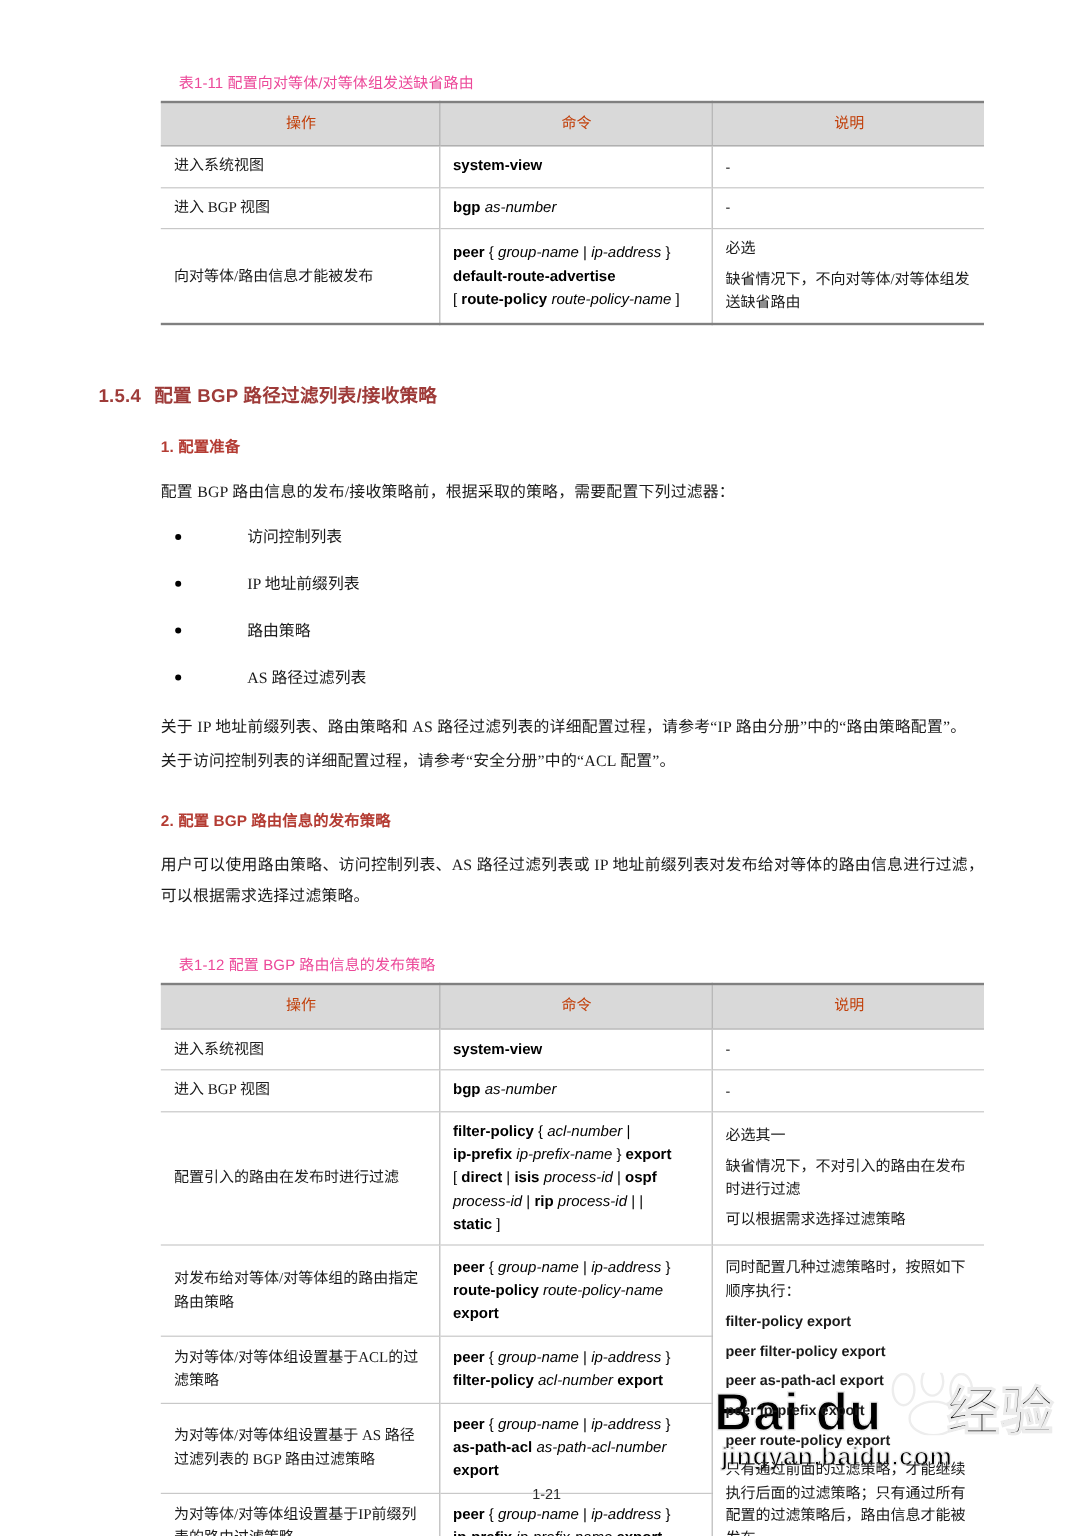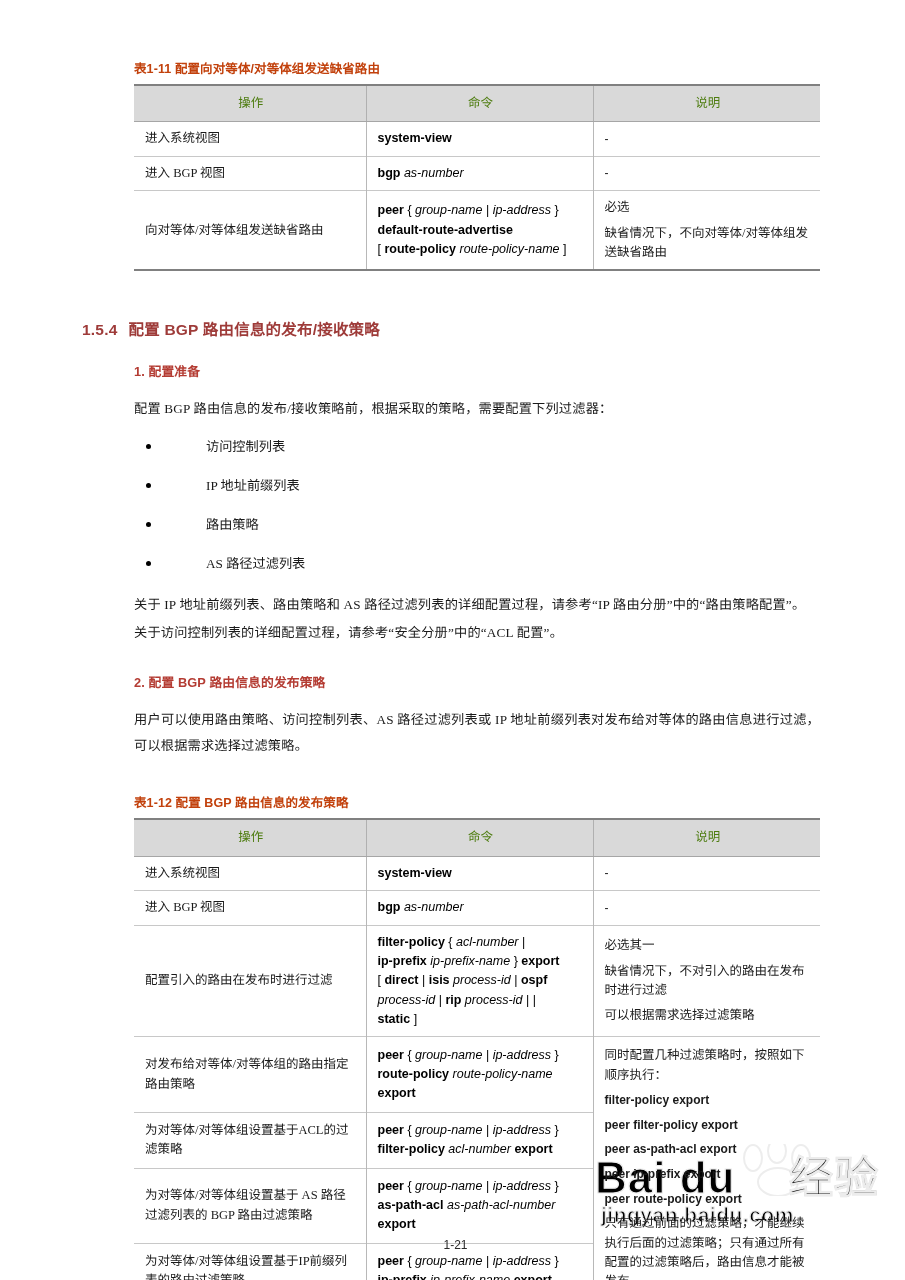--- a/index.html
+++ b/index.html
@@ -51,23 +51,23 @@
     position: relative;
     z-index: 2;
     padding: 58px 85px 0 134px;
     box-sizing: border-box;
   }
 
   
   .tbl-caption {
     font-family: "Liberation Sans", sans-serif;
     font-size: 12.5px;
-    font-weight: bold;
-    color: #c2410c;
-    margin: 0 0 7px 0;
+    font-weight: normal;
+    color: #ec4899;
+    margin: 0 0 7px 15px;
     letter-spacing: 0.1px;
   }
 
   
   table.doc {
     border-collapse: collapse;
     width: 686px;
     table-layout: fixed;
     border-top: 2.5px solid #808080;
     border-bottom: 2.5px solid #808080;
@@ -78,21 +78,21 @@
     padding: 7px 9px 7px 11px;
     font-size: 12.5px;
     line-height: 1.55;
     box-sizing: border-box;
   }
   table.doc thead th {
     background: #d9d9d9;
     text-align: center;
     font-weight: normal;
     font-family: "Liberation Serif", serif;
-    color: #4d7c0f;
+    color: #c2410c;
     border-bottom: 1px solid #a6a6a6;
     padding-top: 8px;
     padding-bottom: 8px;
   }
   table.doc thead th + th { border-left: 1px solid #b0b0b0; }
   table.doc tbody td { border-top: 1px solid #c8c8c8; }
   table.doc tbody tr:first-child td { border-top: none; }
   table.doc tbody td + td { border-left: 1px solid #b8b8b8; }
   td.col-op { width: 232px; }
   td.col-cmd, th.col-cmd { width: 227px; }
@@ -231,32 +231,32 @@
             </td>
         </tr>
         <tr>
           <td class="col-op  op">进入 BGP 视图</td>
           <td class="col-cmd cmd"><b>bgp</b> <i>as-number</i></td>
           <td class="col-desc desc">
               <p class="dash">-</p>
             </td>
         </tr>
         <tr>
-          <td class="col-op  op">向对等体/对等体组发送缺省路由</td>
+          <td class="col-op  op">向对等体/路由信息才能被发布</td>
           <td class="col-cmd cmd"><b>peer</b> { <i>group-name</i> | <i>ip-address</i> }<br><b>default-route-advertise</b><br>[ <b>route-policy</b> <i>route-policy-name</i> ]</td>
           <td class="col-desc desc">
               <p>必选</p>
               <p>缺省情况下，不向对等体/对等体组发送缺省路由</p>
             </td>
         </tr>
       </tbody>
     </table>
 
     <h2 class="sec">
-      <span class="num">1.5.4</span><span>配置 BGP 路由信息的发布/接收策略</span>
+      <span class="num">1.5.4</span><span>配置 BGP 路径过滤列表/接收策略</span>
     </h2>
 
     <h3 class="subsec">1. 配置准备</h3>
 
     <p class="body">配置 BGP 路由信息的发布/接收策略前，根据采取的策略，需要配置下列过滤器：</p>
 
     <ul class="bullets">
       <li>访问控制列表</li>
       <li>IP 地址前缀列表</li>
       <li>路由策略</li>

